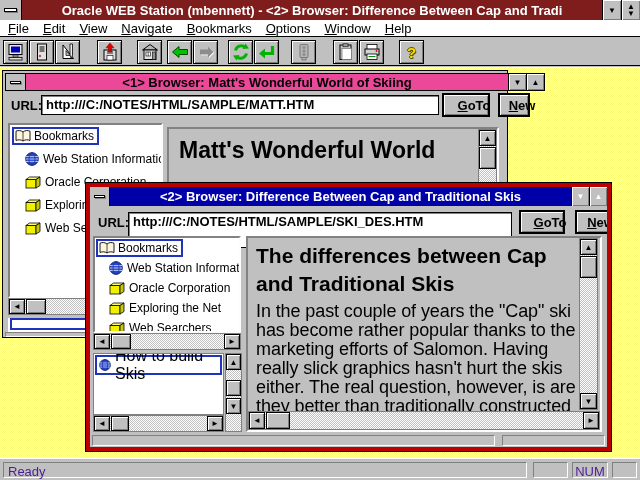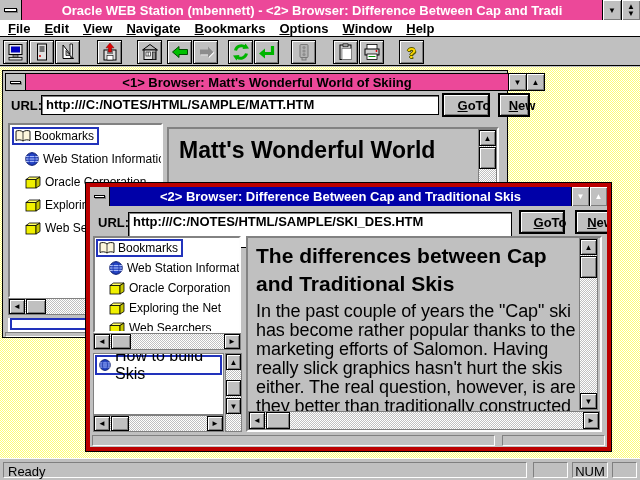--- a/index.html
+++ b/index.html
@@ -10,35 +10,35 @@
   
   .b3 { background:#c0c0c0; border:1px solid #000;
         box-shadow: inset 1px 1px 0 #fff, inset -1px -1px 0 #7d7d7d; }
   .sunken { border-top:2px solid #828282; border-left:2px solid #828282;
             border-bottom:2px solid #fdfdfd; border-right:2px solid #fdfdfd; }
   .sb-panel { border:1px solid; border-color:#808080 #fdfdfd #fdfdfd #808080; }
   .fl { display:block;margin-left:16px; }
   .fl::first-letter { text-decoration:underline; }
 
   
-  .titlebar { position:absolute; left:0; top:0; right:0; height:20px; background:#ec4899;
+  .titlebar { position:absolute; left:0; top:0; right:0; height:20px; background:#7f1d1d;
               display:flex; align-items:center; }
   .titlebar .tb-text { flex:1; text-align:center; color:#fff; font-weight:bold;
               font-size:13px; white-space:nowrap; overflow:hidden; }
   .sysbtn { width:22px; height:100%; background:#c0c0c0; border-right:1px solid #000;
             display:flex; align-items:center; justify-content:center; flex:0 0 auto; }
   .sysbtn .dash { width:13px; height:4px; background:#fff; border:1px solid #000;
             box-shadow:1px 1px 0 #808080; }
   .capbtn { width:19px; height:100%; background:#c0c0c0; border-left:1px solid #000;
             display:flex; align-items:center; justify-content:center; flex:0 0 auto;
             box-shadow: inset 1px 1px 0 #fff, inset -1px -1px 0 #7d7d7d;
             font-size:8px; color:#000; line-height:7px; text-align:center; }
   #menubar { position:absolute; left:0; top:20px; right:0; height:17px; background:#fff;
              border-bottom:1px solid #000; display:flex; align-items:center; padding-left:8px; }
-  .menu-item { display:inline-block; font-size:13px; font-weight:bold; color:#000;
+  .menu-item { display:inline-block; font-size:13px; font-weight:normal; color:#000;
                margin-right:14px; white-space:nowrap; }
   .menu-item::first-letter { text-decoration:underline; }
   #toolbar { position:absolute; left:0; top:38px; right:0; height:28px; background:#c0c0c0;
              border-bottom:1px solid #000; }
   .tbtn { position:absolute; top:2px; width:25px; height:24px; display:flex;
           align-items:center; justify-content:center; }
   .tbtn svg { display:block; }
   .helpq { font-size:15px; font-weight:bold; color:#ffd800;
            text-shadow:-1px 0 #5a5a00, 0 -1px #5a5a00, 1px 1px 0 #5a5a00, 0 1px #5a5a00; }
 
@@ -92,21 +92,21 @@
   #win1 .wtitle { left:2px; top:2px; width:540px; background:#ec4899; border:1px solid #000; color:#000; }
   
   #win2 { left:85px; top:115px; width:527px; height:270px; background:#bc0000; z-index:5; }
   #win2-inner { position:absolute; left:4px; top:4px; width:517px; height:260px;
                 background:#c0c0c0; overflow:hidden; }
   #win2-inner .wtitle { left:0; top:0; width:517px; background:#0000a8; color:#fff; height:19px; }
 
   #statusbar { position:absolute; left:0; top:458px; width:640px; height:22px;
                background:#c0c0c0; border-top:1px solid #fff; }
   .status-cell { position:absolute; top:3px; height:16px; font-size:13px;
-                 padding:1px 0 0 4px; color:#000000; }
+                 padding:1px 0 0 4px; color:#4c1d95; }
 
   .body-text { position:absolute; font-size:18px; line-height:19px; color:#000;
                letter-spacing:-0.1px; }
 </style>
 </head>
 <body>
 
 <div id="screen">
 
   <div class="titlebar">

